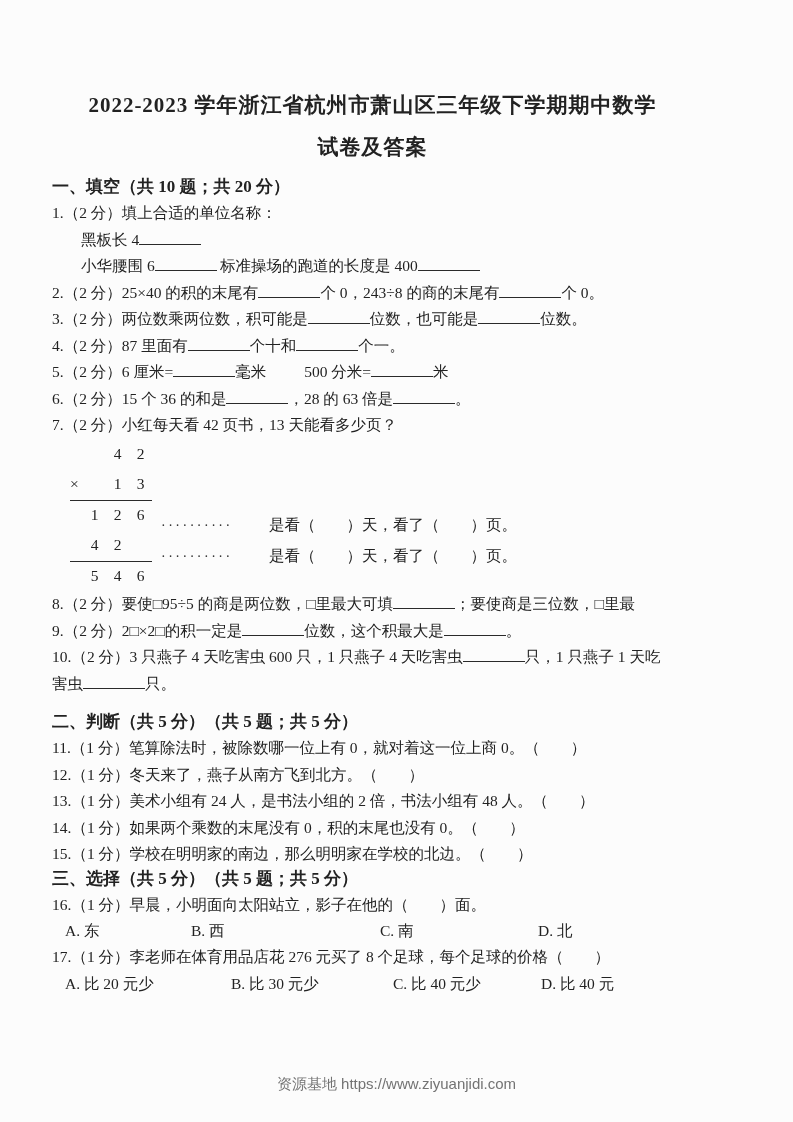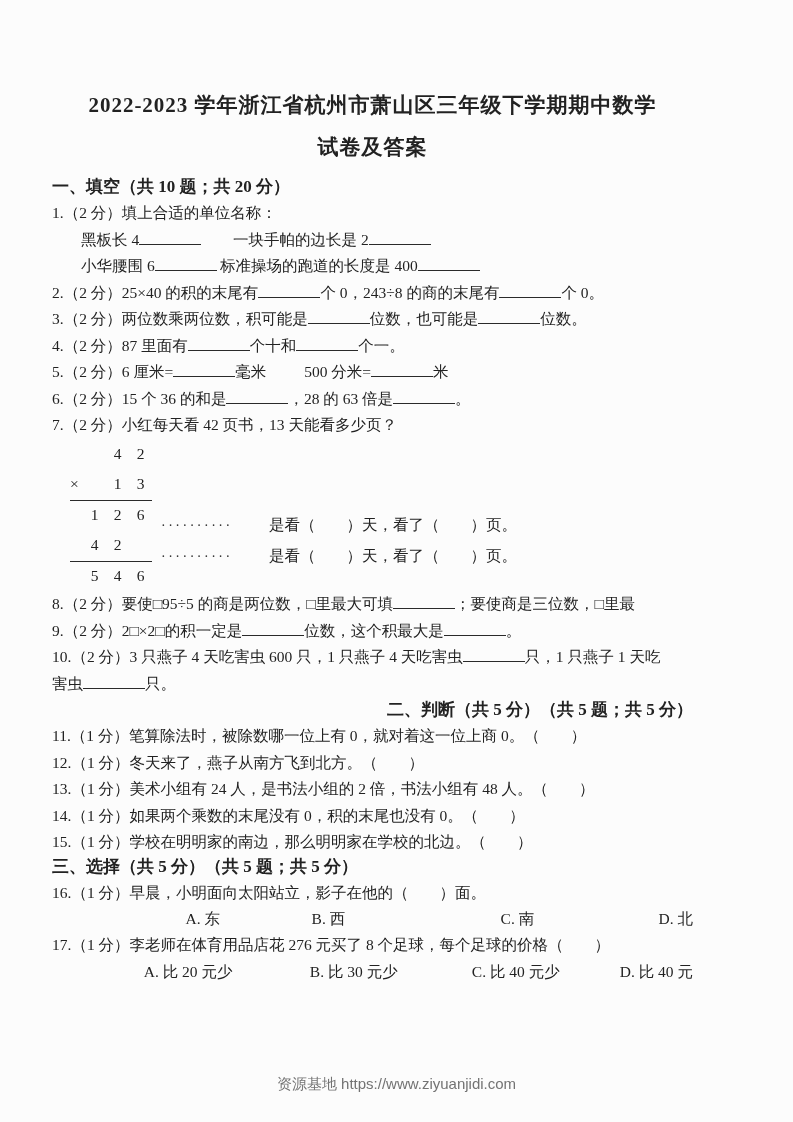--- a/index.html
+++ b/index.html
@@ -11,21 +11,21 @@
     color:#222;
     font-family:"Liberation Serif", serif;
     overflow:hidden;
   }
   .content { padding:90px 100px 0 52px; }
 
   .title { text-align:center; font-weight:bold; font-size:21px; line-height:30px; white-space:nowrap; letter-spacing:1px; }
   .title.l2 { margin-top:12px; }
 
   .sec-heading { font-weight:bold; font-size:17px; line-height:26px; margin-top:12px; white-space:nowrap; }
-  .sec-heading.s2 { margin-top:0;text-align:right; }
+  .sec-heading.s2 { margin-top:12px; }
   .sec-heading.s3 { margin-top:-2px; }
 
   .line { font-size:15.5px; line-height:26.5px; white-space:nowrap; }
 
   .bl { display:inline-block; width:62px; height:15px; border-bottom:1.3px solid #2a2a2a; vertical-align:baseline; }
 
   .q1row { display:flex; padding-left:29px; }
   .q1row .c1a { width:152px; }
   .q1row .c1b { width:139px; }
 
@@ -34,21 +34,21 @@
   
   .mult { margin-left:18px; }
   .mrow { display:flex; align-items:baseline; line-height:30.5px; height:30.5px; font-size:15.5px; }
   .mgrid { display:flex; }
   .mgrid.undl { border-bottom:1.4px solid #2a2a2a; }
   .ms { width:13px; text-align:left; }
   .mc { width:23px; text-align:center; }
   .dots { display:inline-block; width:70px; margin-left:9px; letter-spacing:2.5px; overflow:hidden; white-space:nowrap; color:#333; font-size:14px; }
   .mnote { margin-left:38px; }
 
-  .opts { display:flex; font-size:15.5px; line-height:26px; padding-left:13px; white-space:nowrap;justify-content:flex-end; }
+  .opts { display:flex; font-size:15.5px; line-height:26px; padding-left:13px; white-space:nowrap; }
   .opts16 span:nth-child(1){ width:126px; }
   .opts16 span:nth-child(2){ width:189px; }
   .opts16 span:nth-child(3){ width:158px; }
   .opts17 span:nth-child(1){ width:166px; }
   .opts17 span:nth-child(2){ width:162px; }
   .opts17 span:nth-child(3){ width:148px; }
 
   .footer {
     position:absolute; left:0; bottom:28px; width:100%;
     text-align:center; color:#737373; font-size:15px;
@@ -64,21 +64,20 @@
     <div class="title">2022-2023 学年浙江省杭州市萧山区三年级下学期期中数学</div>
     <div class="title l2">试卷及答案</div>
 
     <div class="sec-heading">一、填空（共 10 题；共 20 分）</div>
 
     <div class="line">
       <span>1.（2 分）填上合适的单位名称：</span>
     </div>
     <div class="line q1row">
       <span class="c1a"><span>黑板长 4</span><span class="bl"></span></span>
-      <span><span>一块手帕的边长是 2</span><span class="bl"></span></span>
     </div>
     <div class="line q1row">
       <span class="c1b"><span>小华腰围 6</span><span class="bl"></span></span>
       <span><span>标准操场的跑道的长度是 400</span><span class="bl"></span></span>
     </div>
 
     <div class="line">
       <span>2.（2 分）25×40 的积的末尾有</span><span class="bl"></span><span>个 0，243÷8 的商的末尾有</span><span class="bl"></span><span>个 0。</span>
     </div>
 

